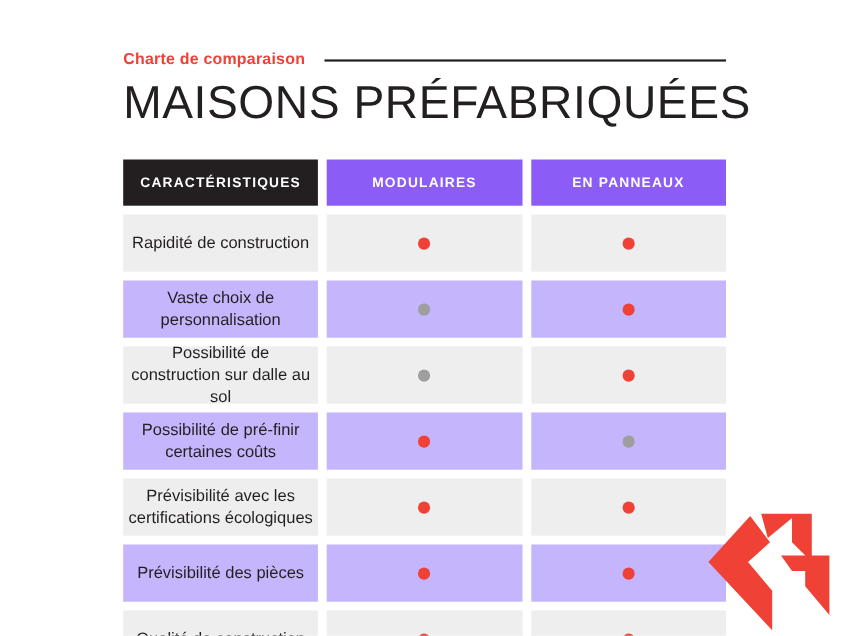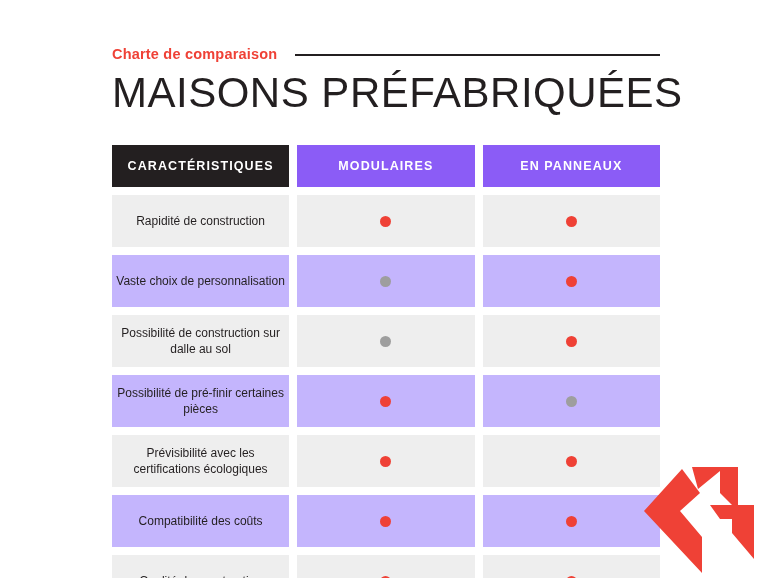--- a/index.html
+++ b/index.html
@@ -114,21 +114,21 @@
   .body-row.shaded .cell-feature,
   .body-row.shaded .cell-col {
     background: #eeeeee;
   }
   .body-row.plain .cell-feature,
   .body-row.plain .cell-col {
     background: #c4b5fd;
   }
   .feature-label {
     color: #231f20;
-    font-size: 12px;
+    font-size: 15px;
     line-height: 1.35;
     font-weight: 400;
   }
 
   .dot {
     width: 11px;
     height: 11px;
     border-radius: 50%;
     display: block;
   }
@@ -202,21 +202,21 @@
       <div class="cell-col">
         <span class="dot off"></span>
       </div>
       <div class="cell-col">
         <span class="dot on"></span>
       </div>
     </div>
 
     <div class="row body-row plain">
       <div class="cell-feature">
-        <span class="feature-label">Possibilité de pré-finir certaines pièces</span>
+        <span class="feature-label">Possibilité de pré-finir certaines coûts</span>
       </div>
       <div class="cell-col">
         <span class="dot on"></span>
       </div>
       <div class="cell-col">
         <span class="dot off"></span>
       </div>
     </div>
 
     <div class="row body-row shaded">
@@ -226,21 +226,21 @@
       <div class="cell-col">
         <span class="dot on"></span>
       </div>
       <div class="cell-col">
         <span class="dot on"></span>
       </div>
     </div>
 
     <div class="row body-row plain">
       <div class="cell-feature">
-        <span class="feature-label">Compatibilité des coûts</span>
+        <span class="feature-label">Prévisibilité des pièces</span>
       </div>
       <div class="cell-col">
         <span class="dot on"></span>
       </div>
       <div class="cell-col">
         <span class="dot on"></span>
       </div>
     </div>
 
     <div class="row body-row shaded">

